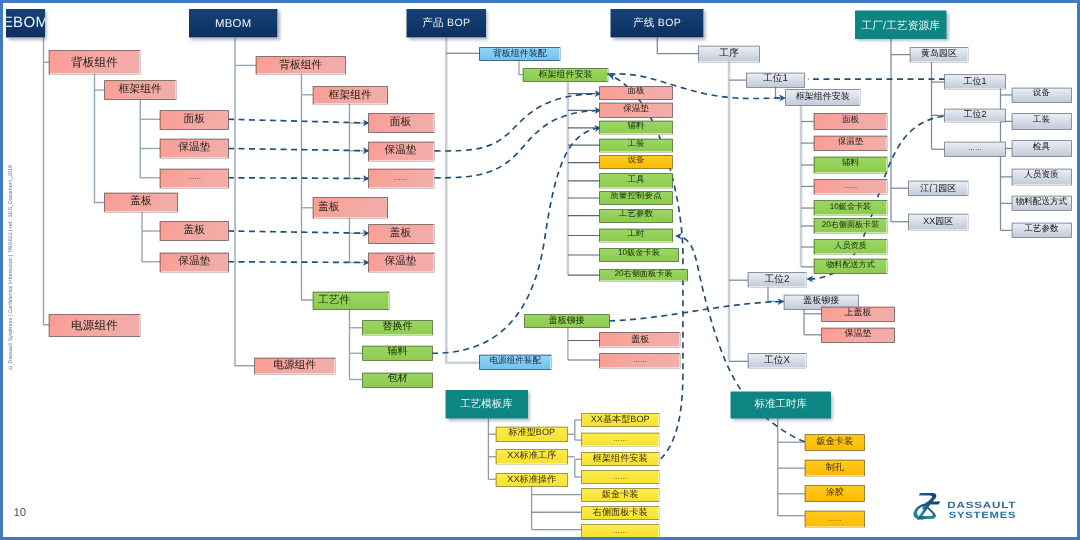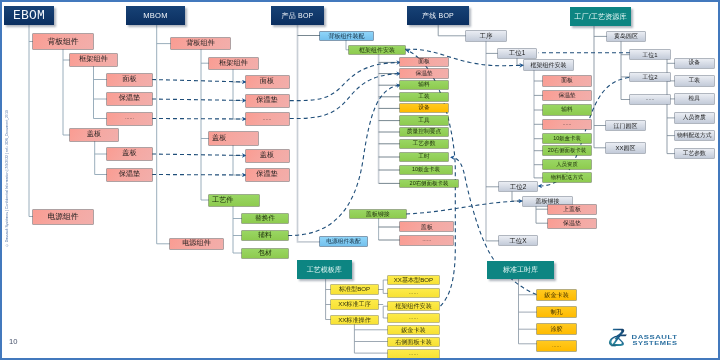--- a/index.html
+++ b/index.html
@@ -149,21 +149,21 @@
         <path d="M288,235.5 C330,236 355,212 363,160 C370,112 378,88 400,85.2" fill="none" stroke="#1f4e79" stroke-width="1.1" stroke-dasharray="4 3" marker-end="url(#ah)"></path>
         <path d="M406,49.3 C430,48 445,57 470,62.5 C492,67 505,65.5 523,65.3" fill="none" stroke="#1f4e79" stroke-width="1.1" stroke-dasharray="4 3" marker-end="url(#ah)" marker-start="url(#ahs)"></path>
         <path d="M630,52.7 L538.6,52.7" fill="none" stroke="#1f4e79" stroke-width="1.1" stroke-dasharray="4 3" marker-start="url(#ahs)"></path>
         <path d="M629,77.5 C610,80 600,92 592,112 C583,135 578,160 566,174 C556,184 548,186 538.5,186" fill="none" stroke="#1f4e79" stroke-width="1.1" stroke-dasharray="4 3" marker-end="url(#ah)"></path>
         <path d="M536.5,294.5 C520,288 505,275 494,260 C482,243 473,213 466,182 C463,166 460,158 451,157.3" fill="none" stroke="#1f4e79" stroke-width="1.1" stroke-dasharray="4 3" marker-end="url(#ah)"></path>
         <path d="M440.5,306 C450,296 455,280 455.3,250 L455.3,170 C455.3,140 445,95 430,72 C422,60 414,53 406.5,50.2" fill="none" stroke="#1f4e79" stroke-width="1.1" stroke-dasharray="4 3" marker-end="url(#ah)"></path>
         <path d="M406,214 C450,212 480,202 522,201" fill="none" stroke="#1f4e79" stroke-width="1.1" stroke-dasharray="4 3" marker-end="url(#ah)"></path>
       </g>
     </svg>
   <div id="boxes-layer">
-      <div class="box b-dkblue" style="left: 4px; top: 6px; width: 50px; height: 19px; font-size: 13px; font-family: Liberation Mono, monospace;">EBOM</div>
+      <div class="box b-dkblue" style="left: 4px; top: 6px; width: 26px; height: 19px; font-size: 10px;">EBOM</div>
       <div class="box b-dkblue" style="left: 126px; top: 6px; width: 59px; height: 19px; font-size: 7.6px;">MBOM</div>
       <div class="box b-dkblue" style="left: 271px; top: 6px; width: 53px; height: 19px; font-size: 7px;">产品 BOP</div>
       <div class="box b-dkblue" style="left: 407px; top: 6px; width: 62px; height: 19px; font-size: 7px;">产线 BOP</div>
       <div class="box b-teal" style="left: 570px; top: 6.7px; width: 61px; height: 19.3px; font-size: 7.2px; text-align: center;">工厂/工艺资源库</div>
       <div class="box b-pink" style="left: 33px; top: 34px; width: 60px; height: 15px; font-size: 7.8px;">背板组件</div>
       <div class="box b-pink" style="left: 70px; top: 54px; width: 47px; height: 12px; font-size: 7.15px;">框架组件</div>
       <div class="box b-pink" style="left: 107px; top: 73.5px; width: 45px; height: 12px; font-size: 7.15px;">面板</div>
       <div class="box b-pink" style="left: 107px; top: 93px; width: 45px; height: 12px; font-size: 7.15px;">保温垫</div>
       <div class="box b-pink" style="left: 107px; top: 112.5px; width: 45px; height: 12px; font-size: 4.6px;">……</div>
       <div class="box b-pink" style="left: 70px; top: 129px; width: 48px; height: 12px; font-size: 7.15px;">盖板</div>

